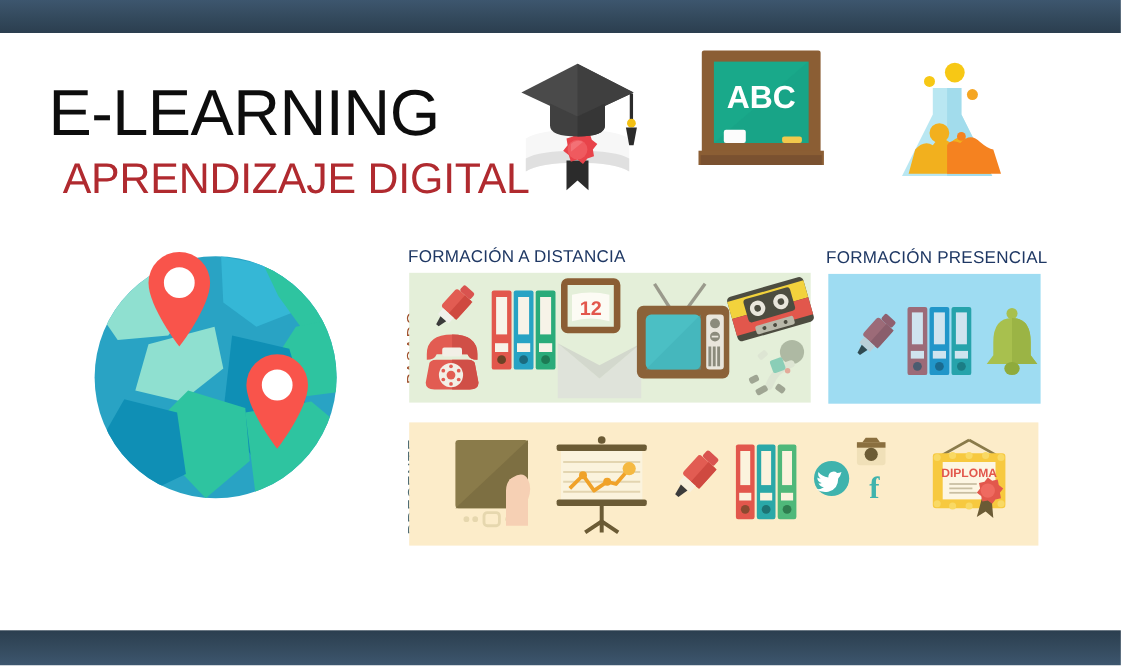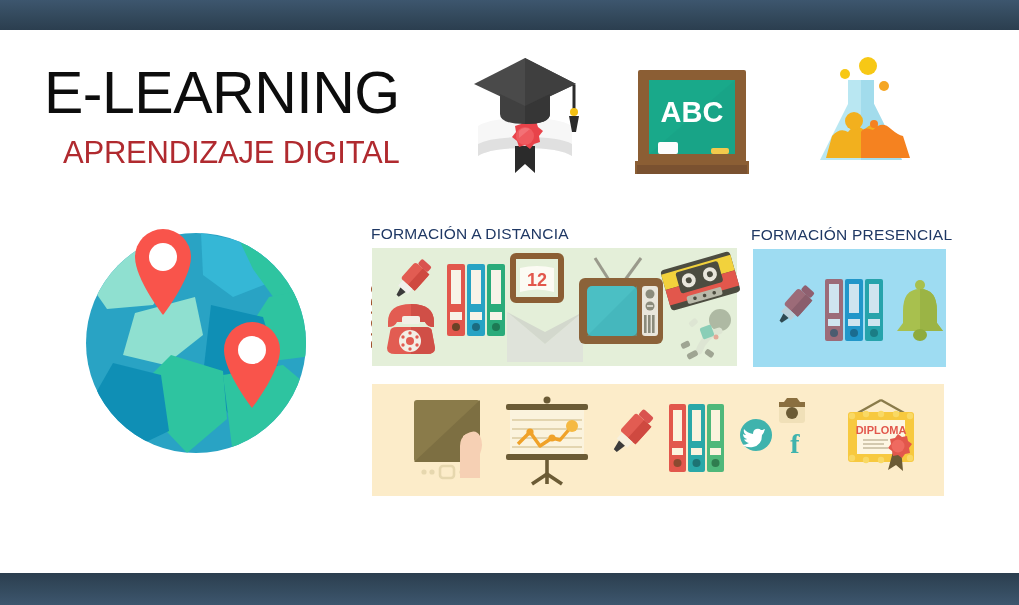--- a/index.html
+++ b/index.html
@@ -13,28 +13,28 @@
   .slide{position:absolute;inset:0;}
 
   
   .bar{position:absolute;left:0;width:1019px;
        background:linear-gradient(180deg,#3d566e 0%,#33495c 55%,#2b3e4f 100%);}
   .bar-top{top:0;height:30px;}
   .bar-bottom{top:573px;height:32px;
        background:linear-gradient(180deg,#2b3e4f 0%,#33495c 45%,#3d566e 100%);}
 
   
-  .title-wrap{position:absolute;left:44px;top:62px;text-align:right;}
+  .title-wrap{position:absolute;left:44px;top:72px;}
   .title-main{
     font-size:59px;line-height:62px;font-weight:400;
     letter-spacing:-0.5px;color:#0d0d0d;white-space:nowrap;
     font-family:"Liberation Sans", sans-serif;
   }
   .title-sub{
-    font-size:31px;line-height:34px;font-weight:400;
+    font-size:39px;line-height:34px;font-weight:400;
     color:#b02a2f;white-space:nowrap;margin-top:12px;margin-left:13px;
     letter-spacing:-0.2px;
   }
 
   
   .hdr-icons{position:absolute;left:460px;top:38px;width:520px;height:140px;}
   .hdr-icon{position:absolute;}
 
   
   .globe-wrap{position:absolute;left:83px;top:205px;width:236px;height:250px;}
@@ -99,21 +99,21 @@
 
         <path d="M30 46 L30 66 q0 10 25 10 q25 0 25 -10 L80 46 L55 58 Z" fill="#404040"></path>
         <path d="M55 58 L80 46 L80 66 q0 10 -25 10 z" fill="#363636"></path>
 
         <path d="M104 37 L104 62" stroke="#2b2b2b" stroke-width="3" fill="none"></path>
         <circle cx="104" cy="64" r="4" fill="#f2c014"></circle>
         <path d="M99 68 l10 0 l-3 16 l-4 0 z" fill="#2b2b2b"></path>
       </svg>
     </div>
 
-    <div class="hdr-icon" style="left:172px;top:28px;">
+    <div class="hdr-icon" style="left:172px;top:4px;">
       <svg width="120" height="115" viewBox="0 0 120 115">
         <rect x="6" y="4" width="108" height="94" rx="2" fill="#8b5e34"></rect>
         <rect x="17" y="14" width="86" height="74" fill="#19a98a"></rect>
         <path d="M17 88 L103 14 L103 88 Z" fill="#17a085" opacity=".55"></path>
         <text x="60" y="56" text-anchor="middle" font-family="Liberation Sans, sans-serif" font-size="29" font-weight="700" fill="#ffffff">ABC</text>
         <rect x="3" y="95" width="114" height="13" fill="#8b5e34"></rect>
         <rect x="5" y="99" width="110" height="9" fill="#7a5130"></rect>
         <rect x="26" y="76" width="20" height="12" rx="2" fill="#fcfcfc"></rect>
         <rect x="79" y="82" width="18" height="6" rx="2" fill="#f2c94c"></rect>
       </svg>

